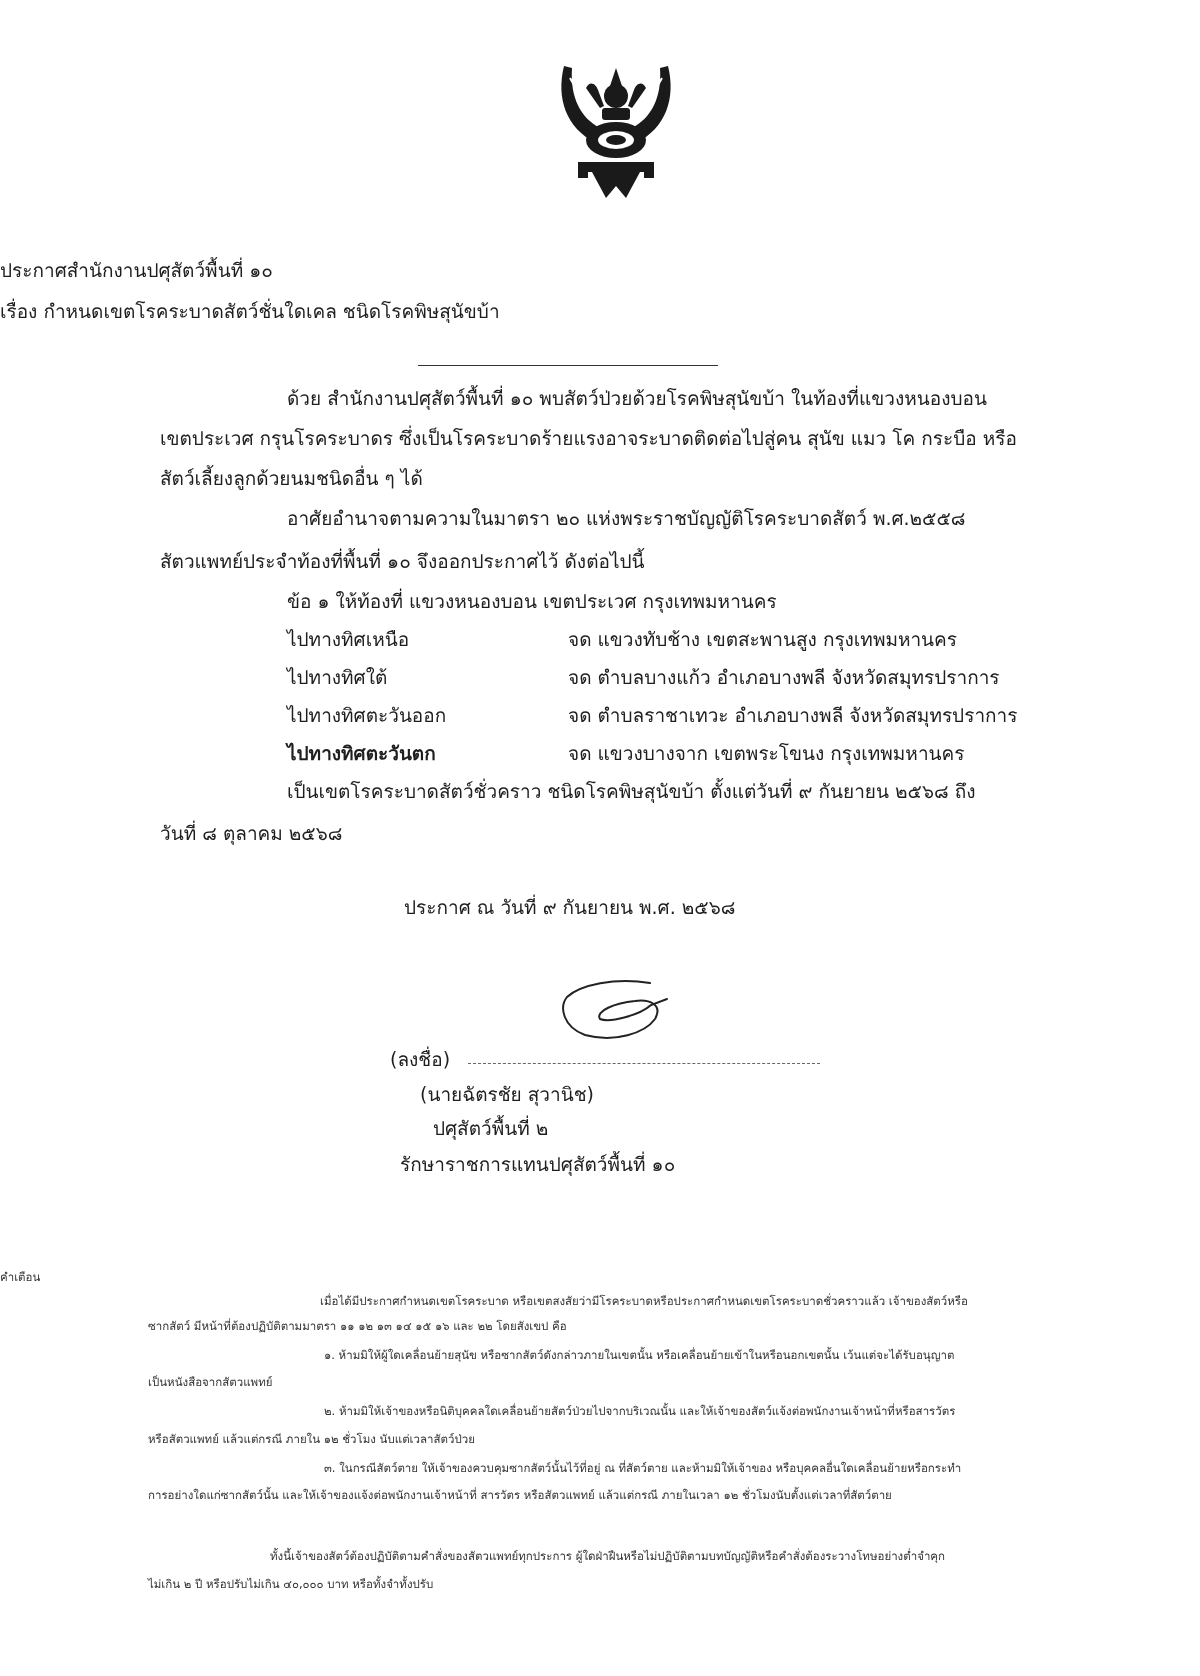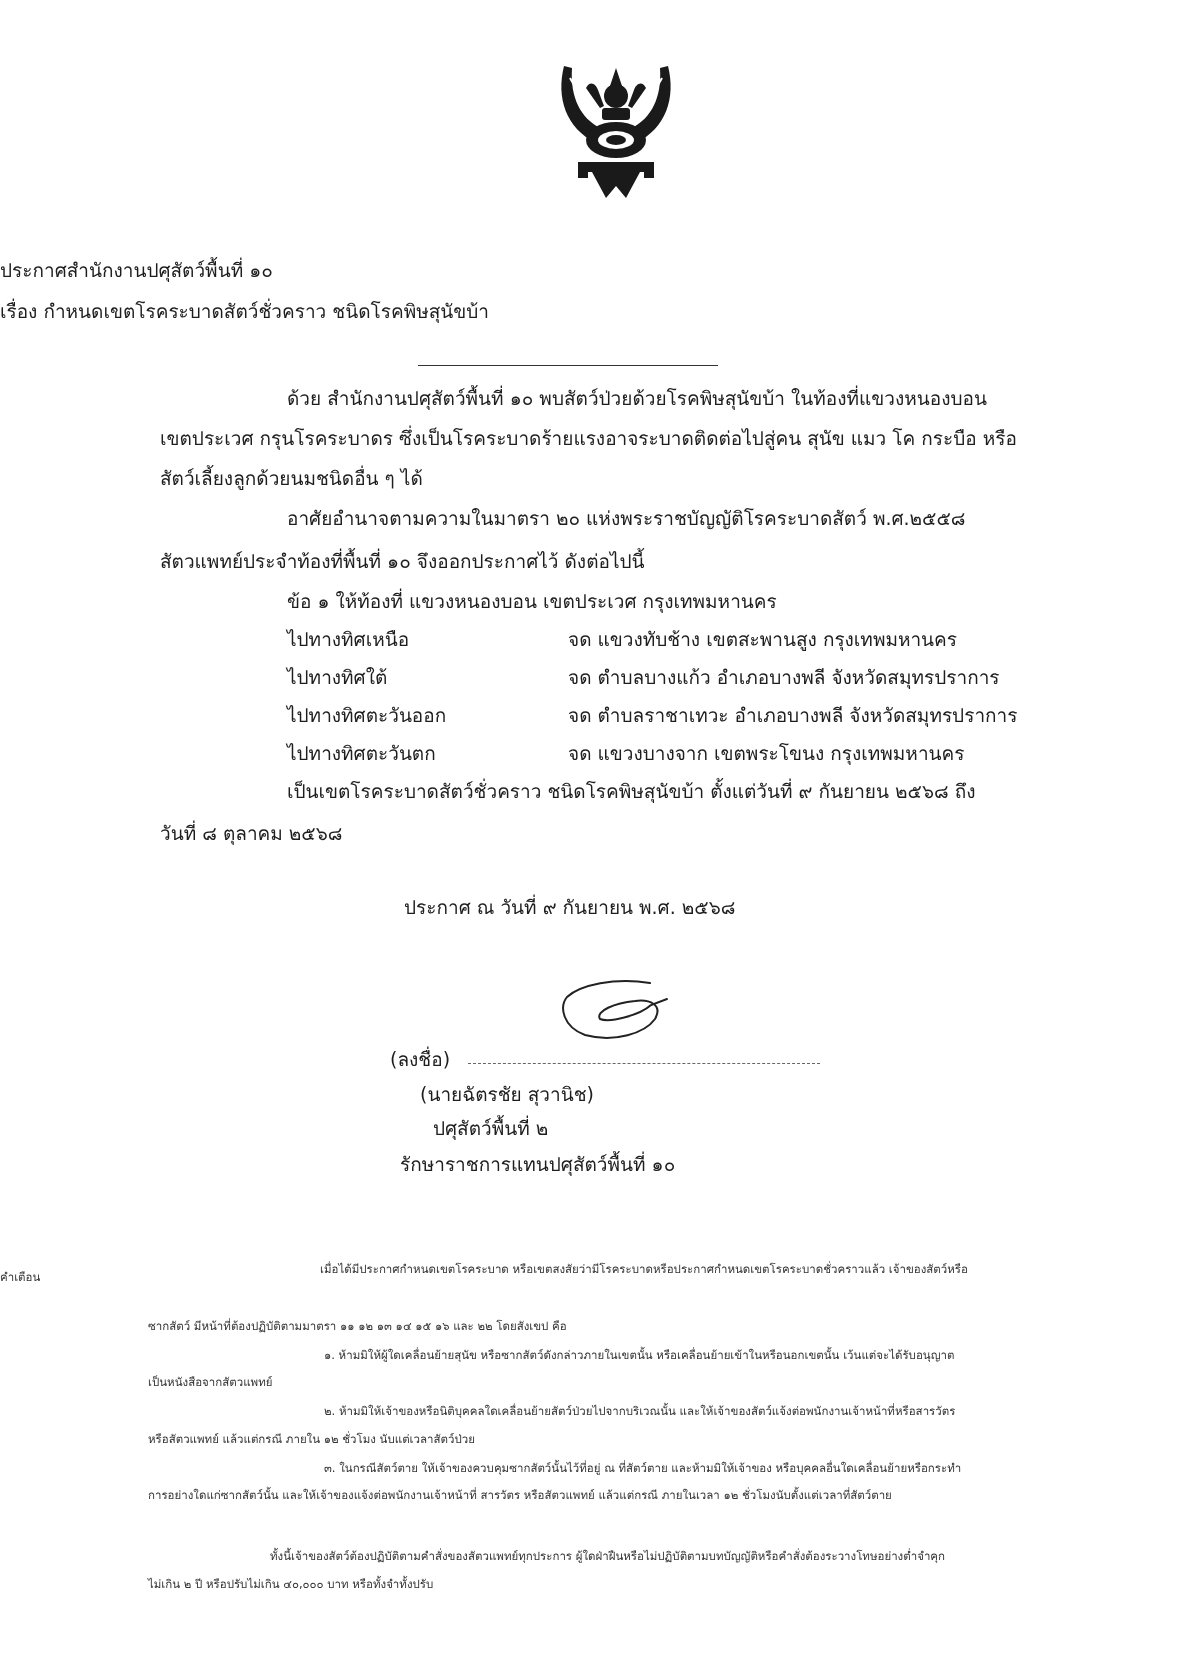--- a/index.html
+++ b/index.html
@@ -40,56 +40,56 @@
     <ellipse cx="60" cy="82" rx="10" ry="5"></ellipse>
 
     <path d="M28 104 L92 104 L96 114 L24 114 Z"></path>
     <path d="M36 114 L50 140 L60 128 L70 140 L84 114 Z"></path>
     <rect x="22" y="104" width="10" height="16"></rect>
     <rect x="88" y="104" width="10" height="16"></rect>
   </g>
 </svg>
 
 <div class="abs main center" style="left:0;width:1200px;top:255px;">ประกาศสำนักงานปศุสัตว์พื้นที่ ๑๐</div>
-<div class="abs main center" style="left:0;width:1200px;top:296px;">เรื่อง กำหนดเขตโรคระบาดสัตว์ชั่วคราว ชนิดโรคพิษสุนัขบ้า</div>
+<div class="abs main center" style="left:0;width:1200px;top:296px;">เรื่อง กำหนดเขตโรคระบาดสัตว์ชั่นใดเคล ชนิดโรคพิษสุนัขบ้า</div>
 <div class="hr"></div>
 
 <div class="abs main" style="left:287px;top:383px;">ด้วย สำนักงานปศุสัตว์พื้นที่ ๑๐ พบสัตว์ป่วยด้วยโรคพิษสุนัขบ้า ในท้องที่แขวงหนองบอน</div>
 <div class="abs main" style="left:160px;top:423px;">เขตประเวศ กรุนโรคระบาดร ซึ่งเป็นโรคระบาดร้ายแรงอาจระบาดติดต่อไปสู่คน สุนัข แมว โค กระบือ หรือ</div>
 <div class="abs main" style="left:160px;top:463px;">สัตว์เลี้ยงลูกด้วยนมชนิดอื่น ๆ ได้</div>
 <div class="abs main" style="left:287px;top:503px;">อาศัยอำนาจตามความในมาตรา ๒๐ แห่งพระราชบัญญัติโรคระบาดสัตว์  พ.ศ.๒๕๕๘</div>
 <div class="abs main" style="left:160px;top:546px;">สัตวแพทย์ประจำท้องที่พื้นที่ ๑๐ จึงออกประกาศไว้ ดังต่อไปนี้</div>
 <div class="abs main" style="left:287px;top:586px;">ข้อ ๑ ให้ท้องที่ แขวงหนองบอน เขตประเวศ กรุงเทพมหานคร</div>
 
 <div class="abs main" style="left:287px;top:624px;">ไปทางทิศเหนือ</div>
 <div class="abs main" style="left:568px;top:624px;">จด แขวงทับช้าง เขตสะพานสูง กรุงเทพมหานคร</div>
 <div class="abs main" style="left:287px;top:662px;">ไปทางทิศใต้</div>
 <div class="abs main" style="left:568px;top:662px;">จด ตำบลบางแก้ว อำเภอบางพลี จังหวัดสมุทรปราการ</div>
 <div class="abs main" style="left:287px;top:700px;">ไปทางทิศตะวันออก</div>
 <div class="abs main" style="left:568px;top:700px;">จด ตำบลราชาเทวะ อำเภอบางพลี จังหวัดสมุทรปราการ</div>
-<div class="abs main" style="left:287px;top:738px;">ไปทางทิศตะวันตก</div>
+<div class="abs main" style="left:287px;top:738px;font-weight:bold;">ไปทางทิศตะวันตก</div>
 <div class="abs main" style="left:568px;top:738px;">จด แขวงบางจาก เขตพระโขนง กรุงเทพมหานคร</div>
 
 <div class="abs main" style="left:287px;top:776px;">เป็นเขตโรคระบาดสัตว์ชั่วคราว ชนิดโรคพิษสุนัขบ้า ตั้งแต่วันที่ ๙ กันยายน ๒๕๖๘  ถึง</div>
 <div class="abs main" style="left:160px;top:818px;">วันที่  ๘ ตุลาคม ๒๕๖๘</div>
 
 <div class="abs main" style="left:404px;top:892px;">ประกาศ   ณ  วันที่ ๙ กันยายน พ.ศ. ๒๕๖๘</div>
 
 <svg id="signature" viewBox="0 0 140 75">
   <path d="M95 8 C60 2 25 10 12 22 C4 32 8 52 30 60 C60 68 90 58 100 44 C108 30 95 24 80 26 C60 28 40 36 45 44 C55 48 85 40 96 30 L112 24" fill="none" stroke="#222" stroke-width="2" stroke-linecap="round"></path>
 </svg>
 
 <div class="abs main" style="left:390px;top:1044px;">(ลงชื่อ)</div>
 <div class="dotted"></div>
 <div class="abs main center" style="left:420px;width:420px;top:1079px;">(นายฉัตรชัย สุวานิช)</div>
 <div class="abs main center" style="left:433px;width:420px;top:1113px;">ปศุสัตว์พื้นที่ ๒</div>
 <div class="abs main center" style="left:400px;width:460px;top:1149px;">รักษาราชการแทนปศุสัตว์พื้นที่ ๑๐</div>
 
 <div class="abs small center underline" style="left:0;width:1200px;top:1268px;">คำเตือน</div>
-<div class="abs small" style="left:320px;top:1260px;text-align:right;">เมื่อได้มีประกาศกำหนดเขตโรคระบาด  หรือเขตสงสัยว่ามีโรคระบาดหรือประกาศกำหนดเขตโรคระบาดชั่วคราวแล้ว  เจ้าของสัตว์หรือ</div>
+<div class="abs small" style="left:320px;top:1292px;text-align:right;">เมื่อได้มีประกาศกำหนดเขตโรคระบาด  หรือเขตสงสัยว่ามีโรคระบาดหรือประกาศกำหนดเขตโรคระบาดชั่วคราวแล้ว  เจ้าของสัตว์หรือ</div>
 <div class="abs small" style="left:148px;top:1317px;">ซากสัตว์  มีหน้าที่ต้องปฏิบัติตามมาตรา ๑๑ ๑๒ ๑๓ ๑๔ ๑๕ ๑๖ และ ๒๒ โดยสังเขป  คือ</div>
 <div class="abs small" style="left:324px;top:1346px;">๑. ห้ามมิให้ผู้ใดเคลื่อนย้ายสุนัข หรือซากสัตว์ดังกล่าวภายในเขตนั้น  หรือเคลื่อนย้ายเข้าในหรือนอกเขตนั้น  เว้นแต่จะได้รับอนุญาต</div>
 <div class="abs small" style="left:148px;top:1373px;">เป็นหนังสือจากสัตวแพทย์</div>
 <div class="abs small" style="left:324px;top:1402px;">๒. ห้ามมิให้เจ้าของหรือนิติบุคคลใดเคลื่อนย้ายสัตว์ป่วยไปจากบริเวณนั้น  และให้เจ้าของสัตว์แจ้งต่อพนักงานเจ้าหน้าที่หรือสารวัตร</div>
 <div class="abs small" style="left:148px;top:1430px;">หรือสัตวแพทย์  แล้วแต่กรณี  ภายใน ๑๒ ชั่วโมง  นับแต่เวลาสัตว์ป่วย</div>
 <div class="abs small" style="left:324px;top:1459px;text-align:right;">๓. ในกรณีสัตว์ตาย  ให้เจ้าของควบคุมซากสัตว์นั้นไว้ที่อยู่  ณ  ที่สัตว์ตาย  และห้ามมิให้เจ้าของ หรือบุคคลอื่นใดเคลื่อนย้ายหรือกระทำ</div>
 <div class="abs small" style="left:148px;top:1486px;">การอย่างใดแก่ซากสัตว์นั้น  และให้เจ้าของแจ้งต่อพนักงานเจ้าหน้าที่   สารวัตร   หรือสัตวแพทย์ แล้วแต่กรณี ภายในเวลา ๑๒ ชั่วโมงนับตั้งแต่เวลาที่สัตว์ตาย</div>
 <div class="abs small" style="left:270px;top:1547px;">ทั้งนี้เจ้าของสัตว์ต้องปฏิบัติตามคำสั่งของสัตวแพทย์ทุกประการ  ผู้ใดฝ่าฝืนหรือไม่ปฏิบัติตามบทบัญญัติหรือคำสั่งต้องระวางโทษอย่างต่ำจำคุก</div>
 <div class="abs small" style="left:148px;top:1575px;">ไม่เกิน ๒ ปี  หรือปรับไม่เกิน ๔๐,๐๐๐ บาท หรือทั้งจำทั้งปรับ</div>
 

